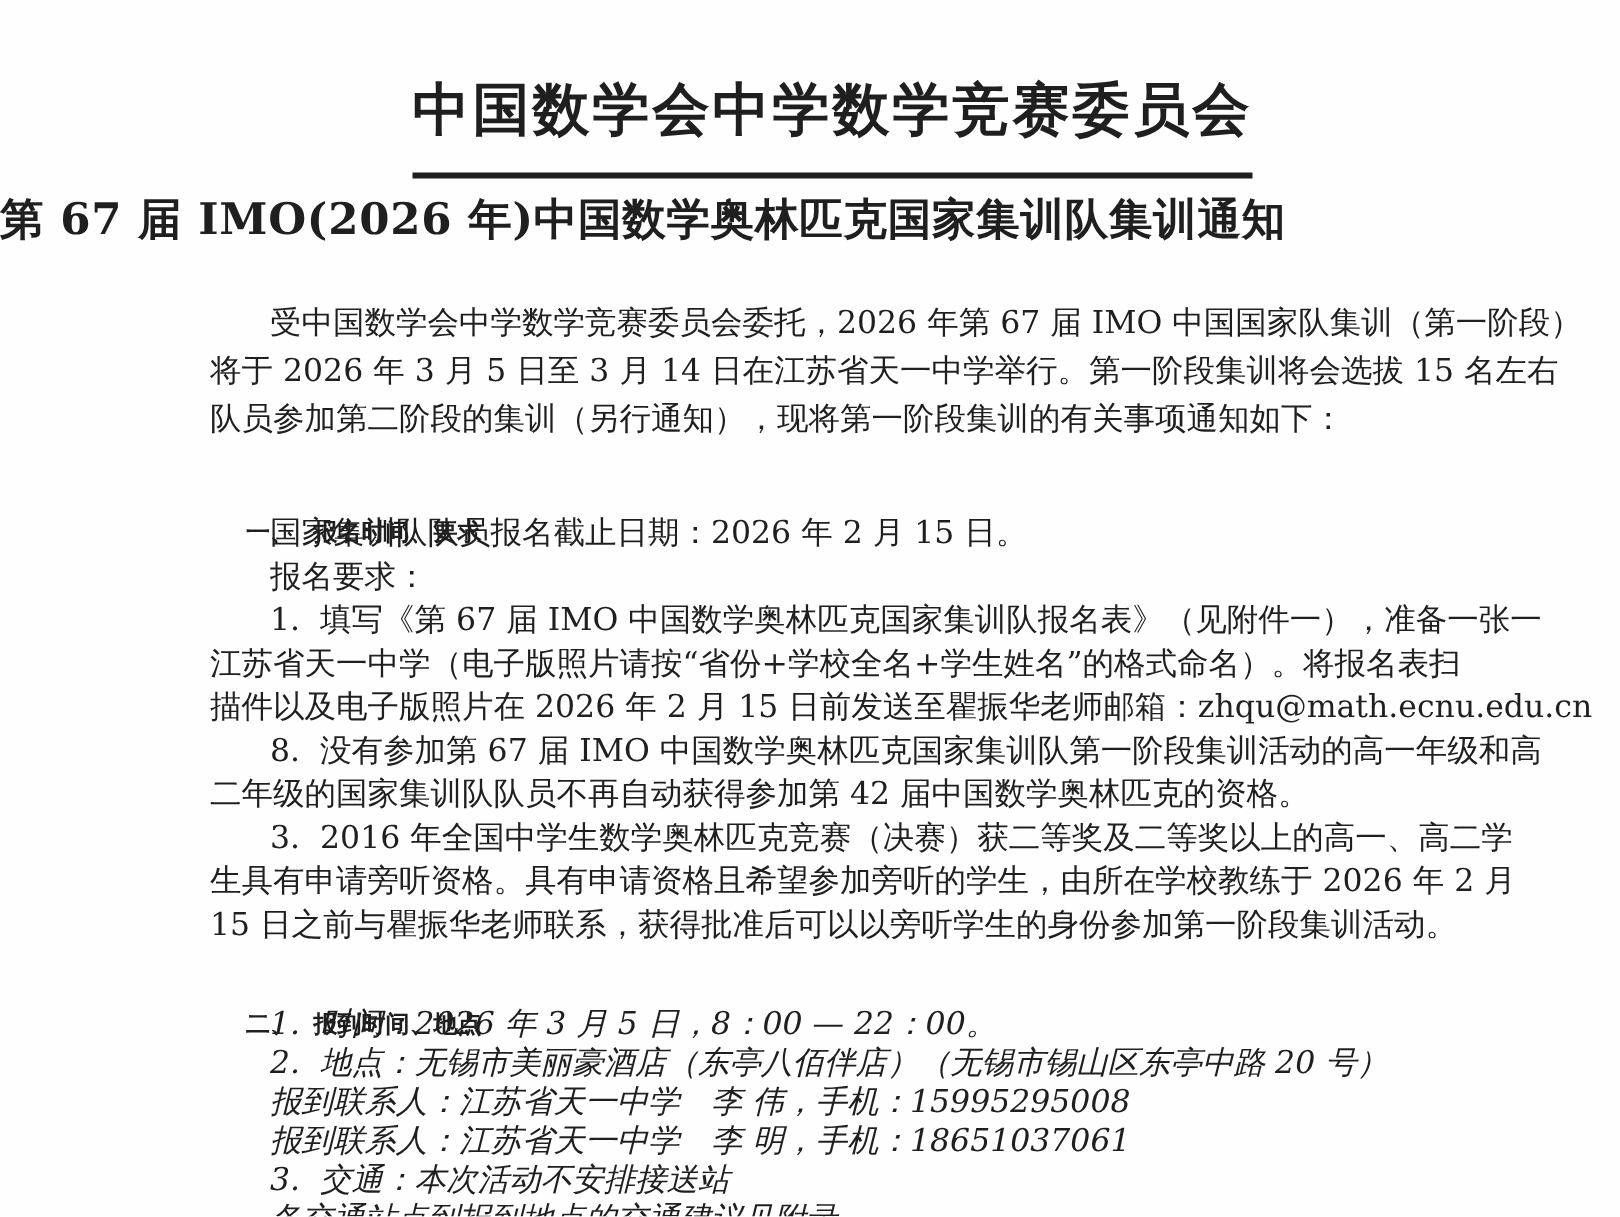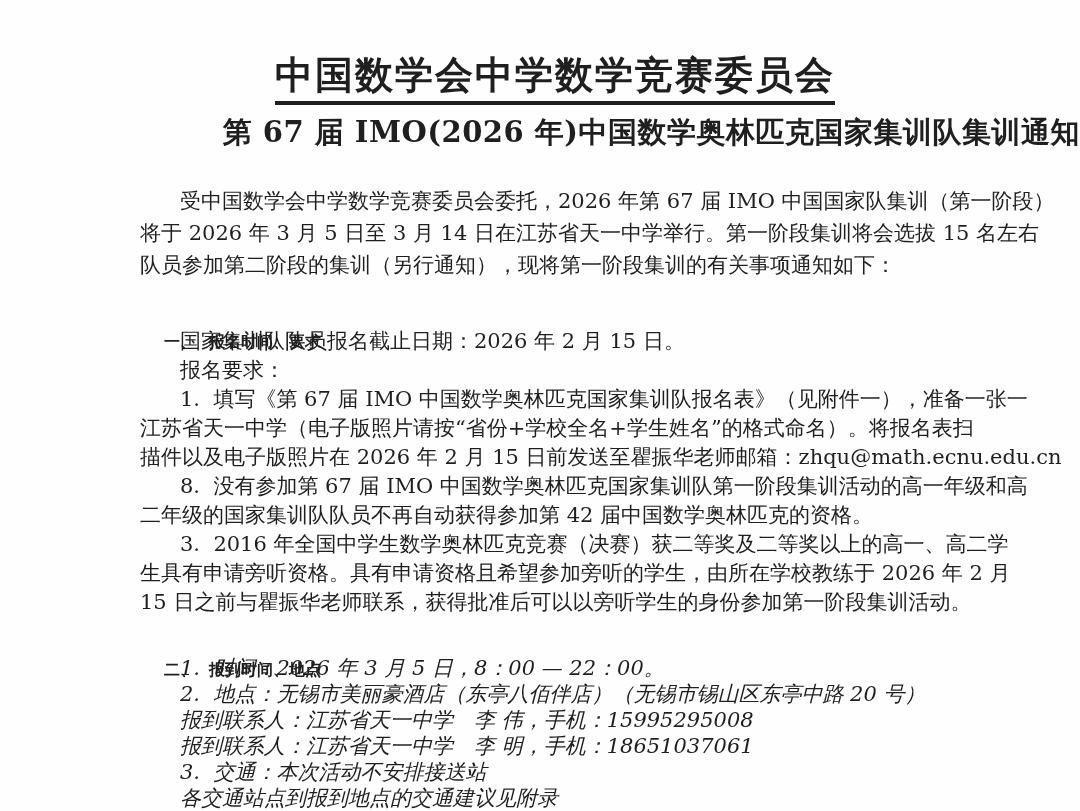--- a/index.html
+++ b/index.html
@@ -20,26 +20,27 @@
     padding-top: 52px;
     padding-left: 30px;
     text-align: center;
   }
   .doc-title .title-text {
     display: inline-block;
     font-size: 38px;
     font-weight: bold;
     letter-spacing: 2px;
     border-bottom: 4px solid #1f1f1f;
-    padding-bottom: 3px;
+    padding-bottom: 17px;
     line-height: 1.2;
+    font-family: Liberation Serif, serif;
   }
   .doc-subtitle {
     margin-top: 10px;
-    text-align: right;
+    text-align: left;
     font-size: 29px;
     font-weight: bold;
     letter-spacing: 0.5px;
     line-height: 1.2;
     white-space: pre;
   }
   .doc-body {
     margin: 36px 0 0 140px;
     width: 845px;
     font-size: 21px;

